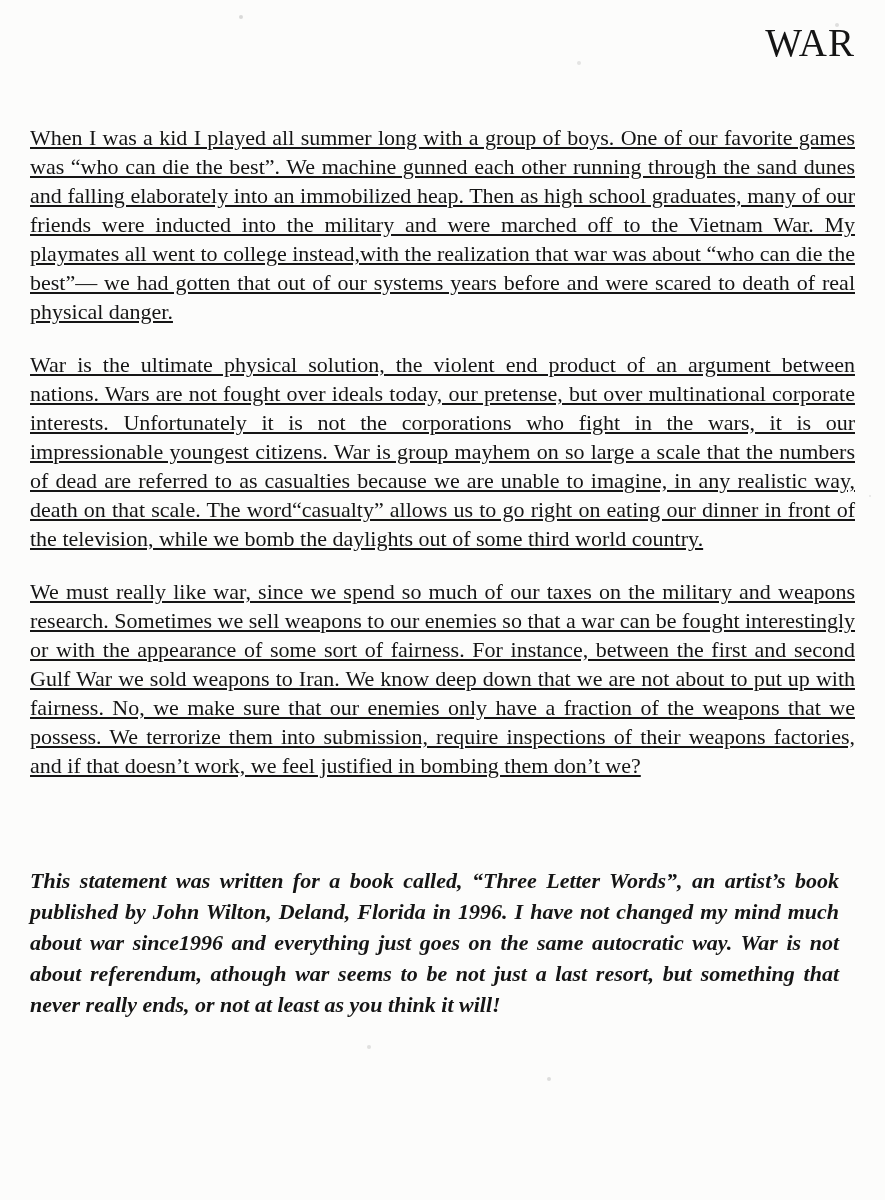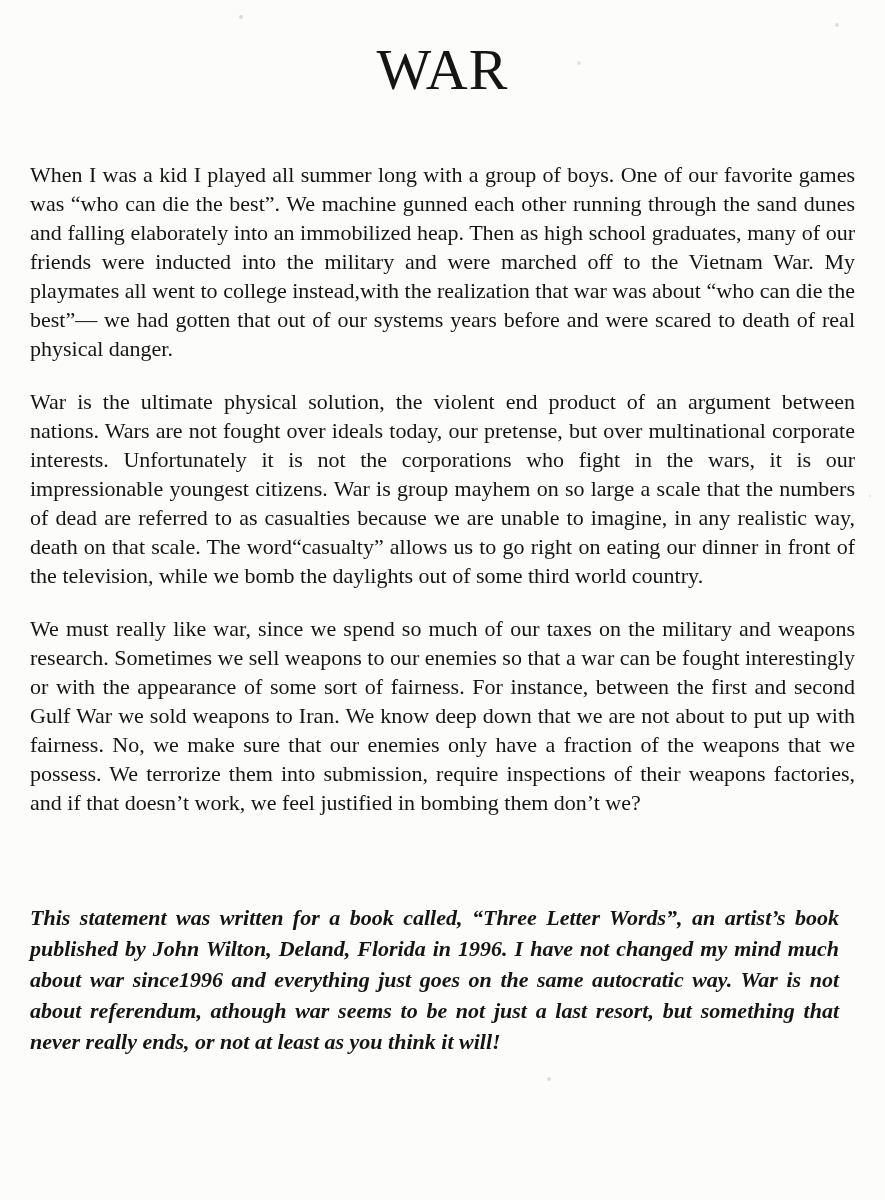--- a/index.html
+++ b/index.html
@@ -15,32 +15,33 @@
     overflow: hidden;
     position: relative;
   }
   .page {
     position: relative;
     width: 825px;
     padding: 0 30px;
     z-index: 1;
   }
   .title {
-    font-size: 58px;
+    font-size: 39px;
     font-weight: 400;
     letter-spacing: 1px;
-    text-align: center;
-    margin: 38px 0 58px 0;
+    text-align: right;
+    margin: 22px 0 58px 0;
     line-height: 1.1;
   }
   .body-para {
     font-size: 22px;
     line-height: 29px;
     text-align: justify;
     margin: 0 0 24px 0;
+    text-decoration: underline;
   }
   .note {
     font-size: 22px;
     line-height: 31px;
     font-weight: bold;
     font-style: italic;
     text-align: justify;
     margin: 85px 16px 0 0;
   }
   .signature {

